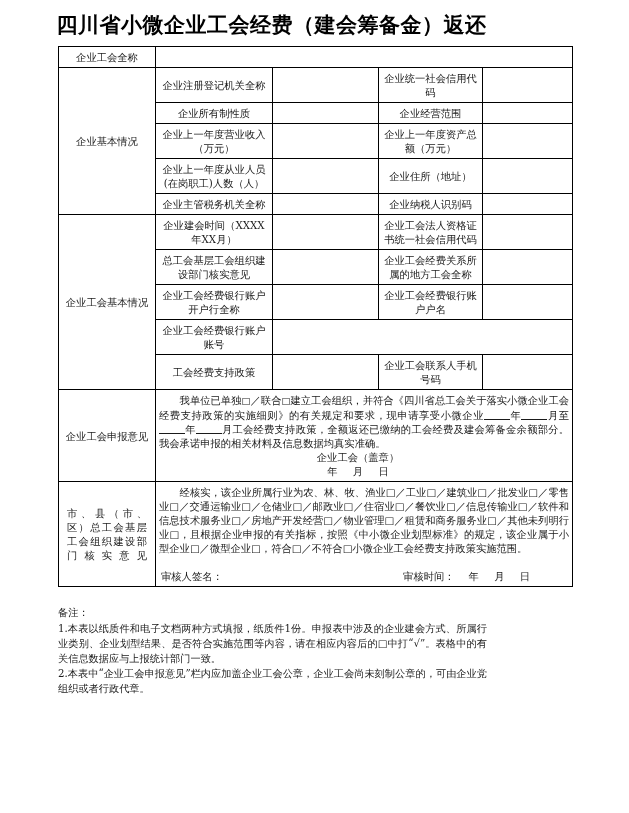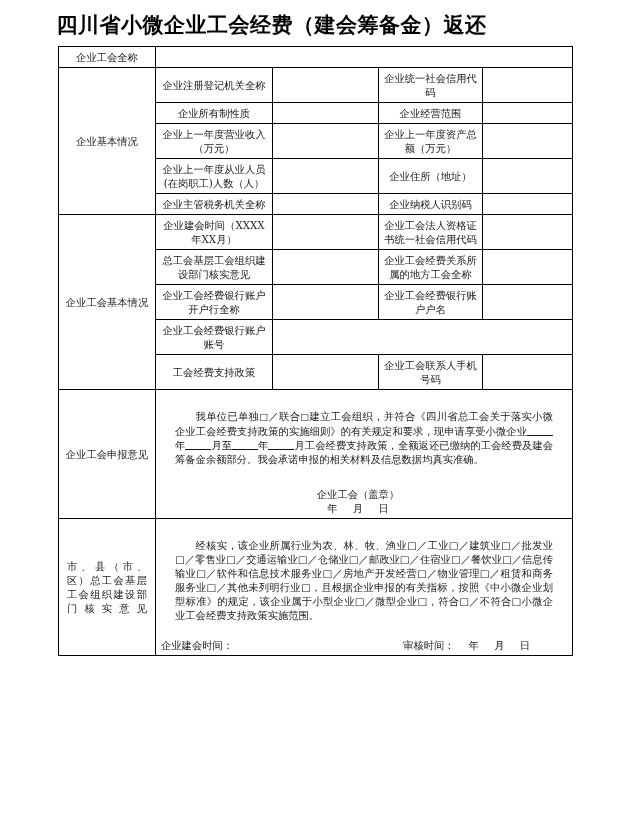--- a/index.html
+++ b/index.html
@@ -76,32 +76,32 @@
   }
   td.para {
     text-align: left;
     vertical-align: top;
     padding: 7px 9px 7px 9px;
     font-size: 10.2px;
     line-height: 15.4px;
   }
   .p-indent {
     text-indent: 2em;
-    margin: 16px;
+    margin: 0;
     text-align: justify;
   }
   .blank-line {
     display: inline-block;
     min-width: 26px;
     border-bottom: 1px solid #1a1a1a;
     height: 11px;
     vertical-align: -1px;
   }
   .sign-row {
-    margin-top: 21px;
+    margin-top: 0;
     text-align: center;
     padding-right: 12px;
   }
   .sign-stamp {
     display: block;
     text-align: center;
   }
   .sign-date {
     display: block;
     text-align: center;
@@ -229,24 +229,29 @@
               <span class="sign-date">年  月  日</span>
             </div>
           </td>
         </tr>
 
         <tr>
           <td class="sectlabel justify">市、县（市、区）总工会基层工会组织建设部门核实意见</td>
           <td class="para" colspan="4">
             <p class="p-indent">经核实，该企业所属行业为农、林、牧、渔业□／工业□／建筑业□／批发业□／零售业□／交通运输业□／仓储业□／邮政业□／住宿业□／餐饮业□／信息传输业□／软件和信息技术服务业□／房地产开发经营□／物业管理□／租赁和商务服务业□／其他未列明行业□，且根据企业申报的有关指标，按照《中小微企业划型标准》的规定，该企业属于小型企业□／微型企业□，符合□／不符合□小微企业工会经费支持政策实施范围。</p>
             <div class="review-foot">
-              <span class="rf-left">企业建会时间：</span>
+              <span class="rf-left">审核人签名：</span>
               <span class="rf-right"><span>审核时间：</span><span class="rf-date-spacer"></span><span class="rf-ymd">年 月 日</span></span>
             </div>
           </td>
         </tr>
 
       </tbody>
     </table>
   </div>
 
+  <div class="notes">
+    <p class="n-head">备注：</p>
+    <p>1.本表以纸质件和电子文档两种方式填报，纸质件1份。申报表中涉及的企业建会方式、所属行业类别、企业划型结果、是否符合实施范围等内容，请在相应内容后的□中打“√”。表格中的有关信息数据应与上报统计部门一致。</p>
+    <p>2.本表中“企业工会申报意见”栏内应加盖企业工会公章，企业工会尚未刻制公章的，可由企业党组织或者行政代章。</p>
+  </div>
 
 </div>
 
 </body></html>

